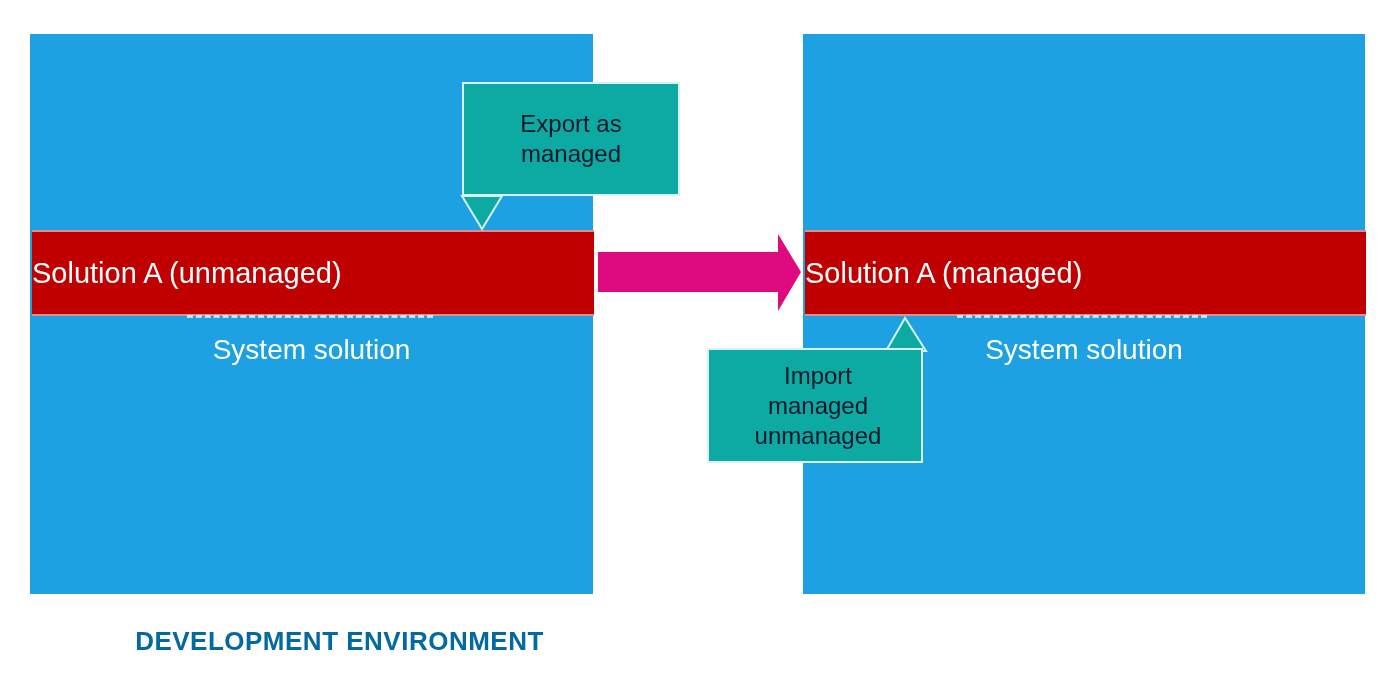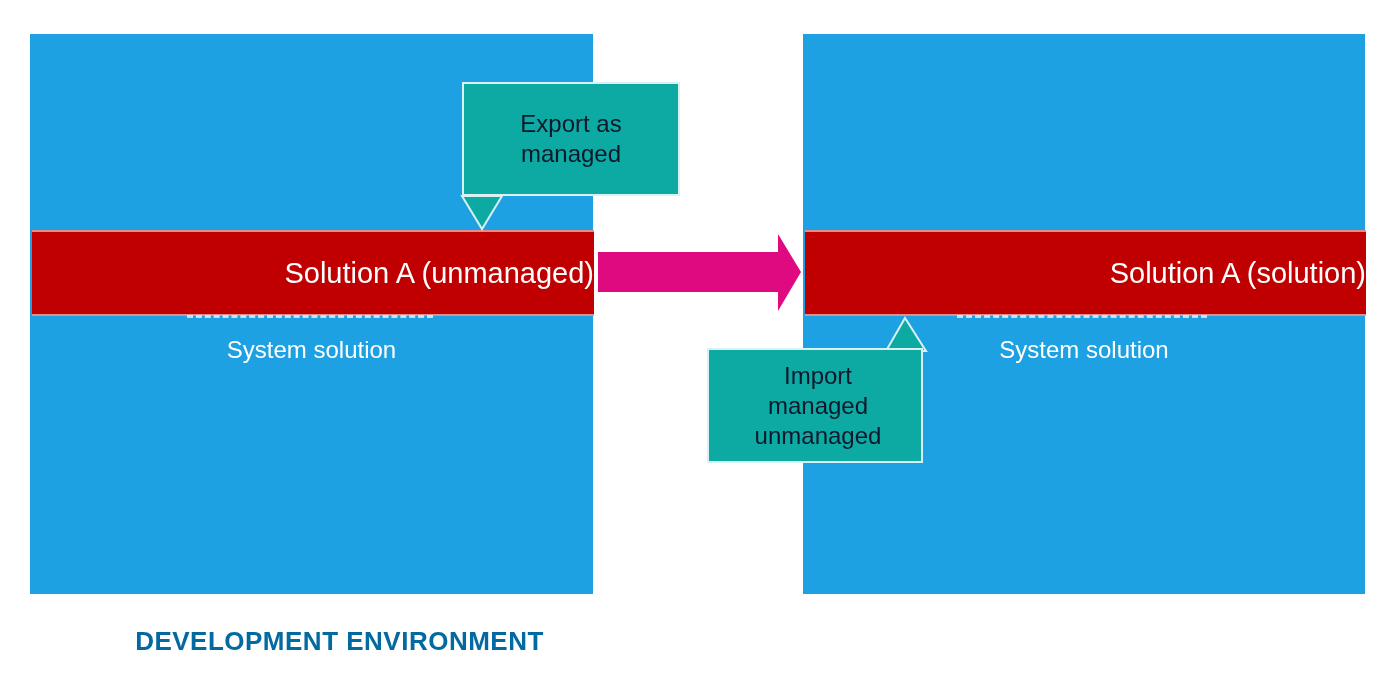--- a/index.html
+++ b/index.html
@@ -26,21 +26,21 @@
 
   .solution-band {
     position: absolute;
     top: 230px;
     height: 82px;
     background: #c00000;
     border-top: 2px solid rgba(255,255,255,0.55);
     border-bottom: 2px solid rgba(255,255,255,0.55);
     display: flex;
     align-items: center;
-    justify-content: flex-end;
+    justify-content: flex-start;
     color: #ffffff;
     font-size: 29px;
     font-weight: 400;
     z-index: 3;
   }
   .solution-band.dev  { left: 32px;  width: 562px; }
   .solution-band.test { left: 805px; width: 561px; }
 
   .dashed-sep {
     position: absolute;
@@ -53,21 +53,21 @@
   .dashed-sep.test { left: 957px; width: 250px; }
 
   .system-label {
     position: absolute;
     top: 330px;
     height: 40px;
     display: flex;
     align-items: center;
     justify-content: center;
     color: #ffffff;
-    font-size: 24px;
+    font-size: 28px;
     font-weight: 400;
     z-index: 3;
   }
   .system-label.dev  { left: 30px;  width: 563px; }
   .system-label.test { left: 803px; width: 562px; }
 
   .env-label {
     position: absolute;
     top: 607px;
     height: 36px;
@@ -127,21 +127,21 @@
   <div class="dashed-sep dev"></div>
   <div class="system-label dev">
     <span>System solution</span>
   </div>
   <div class="env-label dev">
     <span>DEVELOPMENT ENVIRONMENT</span>
   </div>
 
   <div class="env-block test"></div>
   <div class="solution-band test">
-    <span>Solution A (solution)</span>
+    <span>Solution A (managed)</span>
   </div>
   <div class="dashed-sep test"></div>
   <div class="system-label test">
     <span>System solution</span>
   </div>
 
   <svg class="arrow-svg" width="212" height="85" viewBox="0 0 212 85">
     <polygon points="3,22 183,22 183,4 206,42 183,81 183,62 3,62" fill="#df0980" stroke="none"></polygon>
   </svg>
 

